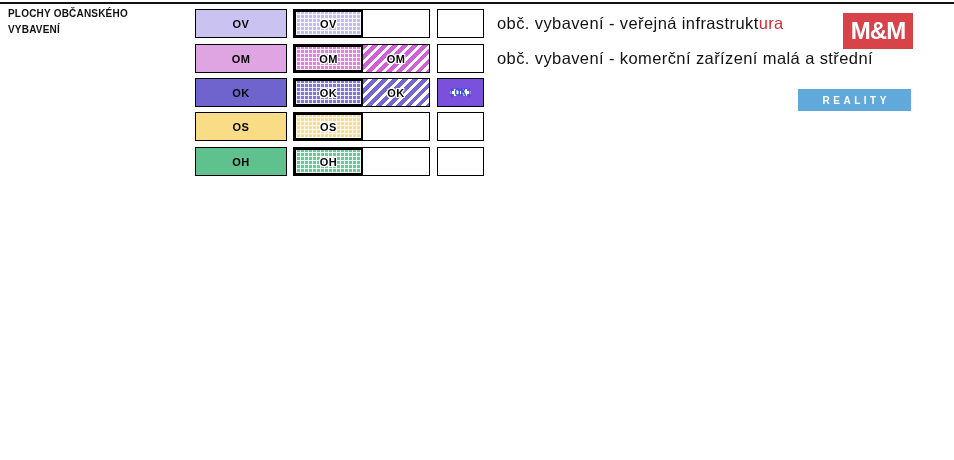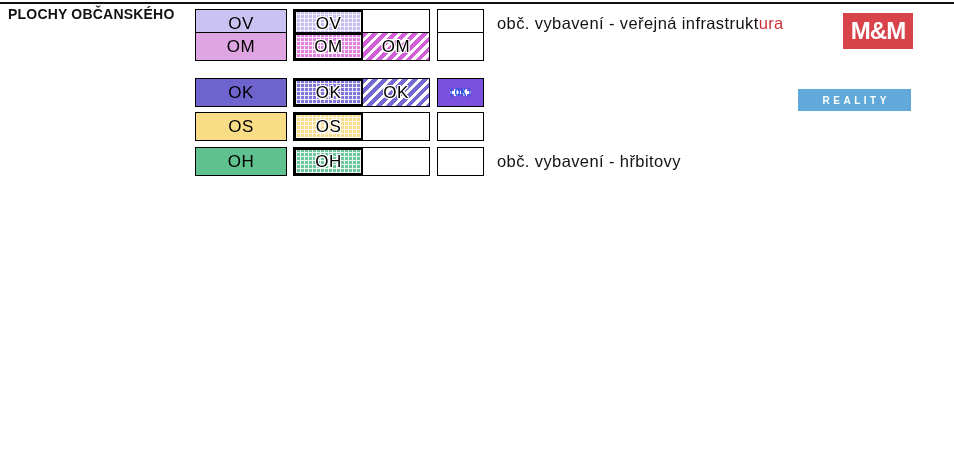--- a/index.html
+++ b/index.html
@@ -3,28 +3,28 @@
 <meta charset="utf-8">
 <style>
   * { margin:0; padding:0; box-sizing:border-box; }
   html,body { width:954px; height:460px; background:#ffffff; overflow:hidden;
               font-family:"Liberation Sans", sans-serif; }
   .page { position:relative; width:954px; height:460px; background:#fff; }
 
   .top-rule { position:absolute; left:0; top:2px; width:954px; height:2px; background:#111; }
 
   .heading { position:absolute; left:8px; top:6px; width:185px;
-             font-size:14px; font-weight:bold; color:#111; line-height:16px;
+             font-size:10px; font-weight:bold; color:#111; line-height:16px;
              letter-spacing:0.2px; }
 
   .row { position:absolute; left:0; width:954px; height:29px; }
 
   .swatch { position:absolute; top:0; height:29px; border:1px solid #000;
             display:flex; align-items:center; justify-content:center; }
-  .code { font-size:17px; font-weight:normal; color:#000; letter-spacing:0.5px; }
+  .code { font-size:11px; font-weight:bold; color:#000; letter-spacing:0.5px; }
   .halo { text-shadow:-1px 0 #fff,1px 0 #fff,0 -1px #fff,0 1px #fff,
                       -1px -1px #fff,1px 1px #fff,-1px 1px #fff,1px -1px #fff; }
 
   .col-solid { left:195px; width:92px; }
   .col-combo { left:293px; width:137px; background:#fff; padding:0; display:block; }
   .combo-inner { position:relative; width:100%; height:100%; }
   .half-grid { position:absolute; left:0; top:0; width:69px; height:100%;
                border:2px solid #000; display:flex; align-items:center; justify-content:center; }
   .half-right { position:absolute; left:69px; top:0; right:0; height:100%;
                 display:flex; align-items:center; justify-content:center; }
@@ -71,55 +71,59 @@
 </style>
 </head>
 <body>
 
 <div class="page">
 
   <div class="top-rule"></div>
 
   <div class="heading">
     <div>PLOCHY OBČANSKÉHO</div>
+    <div>VYBAVENÍ</div>
   </div>
 
   <div class="row" style="top:9px">
     <div class="swatch col-solid c-ov">
       <span class="code">OV</span>
     </div>
     <div class="swatch col-combo">
       <div class="combo-inner">
         <div class="half-grid grid g-ov">
           <span class="code halo">OV</span>
         </div>
         <div class="half-right"></div>
       </div>
     </div>
     <div class="swatch col-small"></div>
     <div class="desc">
       <span>obč. vybavení - veřejná infrastrukt</span><span class="red-tail">ura</span>
     </div>
   </div>
 
-  <div class="row" style="top:32px">
+  <div class="row" style="top:44px">
     <div class="swatch col-solid c-om">
       <span class="code">OM</span>
     </div>
     <div class="swatch col-combo">
       <div class="combo-inner">
         <div class="half-grid grid g-om">
           <span class="code halo">OM</span>
         </div>
         <div class="half-right s-om">
           <span class="code halo">OM</span>
         </div>
       </div>
     </div>
     <div class="swatch col-small"></div>
+    <div class="desc">
+      <span>obč. vybavení - komerční zařízení malá a střední</span>
+    </div>
   </div>
 
   <div class="row" style="top:78px">
     <div class="swatch col-solid c-ok">
       <span class="code">OK</span>
     </div>
     <div class="swatch col-combo">
       <div class="combo-inner">
         <div class="half-grid grid g-ok">
           <span class="code halo">OK</span>
@@ -157,23 +161,20 @@
     </div>
     <div class="swatch col-combo">
       <div class="combo-inner">
         <div class="half-grid grid g-oh">
           <span class="code halo">OH</span>
         </div>
         <div class="half-right"></div>
       </div>
     </div>
     <div class="swatch col-small"></div>
-    <div class="desc">
-      <span>obč. vybavení - hřbitovy</span>
-    </div>
   </div>
 
   <div class="wm">
     <div class="wm-red">M&amp;M</div>
     <div class="wm-blue">REALITY</div>
   </div>
 
 </div>
 
 </body></html>

